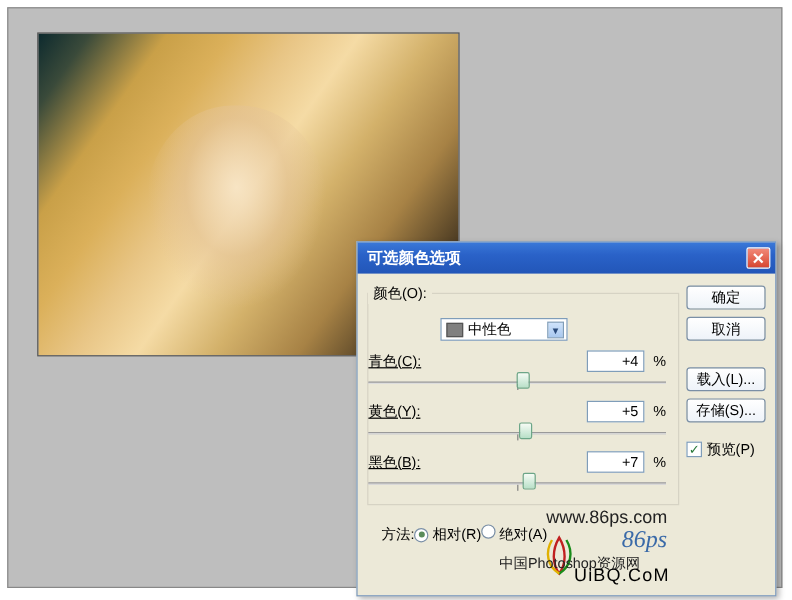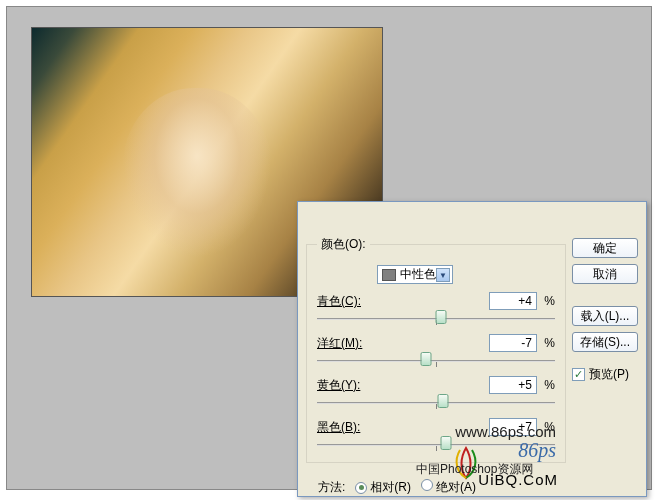--- a/index.html
+++ b/index.html
@@ -6,54 +6,58 @@
 body { width: 660px; height: 500px; background: #fff; position: relative; overflow: hidden; }
 .canvas { position: absolute; left: 6px; top: 6px; width: 646px; height: 484px; background: #bebebe; border: 1px solid #888; }
 .photo { position: absolute; left: 24px; top: 20px; width: 352px; height: 270px; background: linear-gradient(125deg, #0d2a2e 0%, #3a4a3a 8%, #c9a048 20%, #dbb05a 30%, #e8c585 40%, #f5dba5 50%, #d3b16a 62%, #a78245 75%, #3b2e1c 90%, #1a1410 100%); border: 1px solid #555; overflow: hidden; }
 .photo::after { content:""; position:absolute; left:90px; top:60px; width:150px; height:170px; background: radial-gradient(ellipse at 50% 40%, rgba(248,230,200,0.9) 0%, rgba(228,195,150,0.6) 40%, transparent 70%); border-radius: 50% 50% 45% 55%; }
 .dialog { position: absolute; left: 290px; top: 194px; width: 350px; height: 296px; background: #ece9d8; border: 1px solid #7a98bf; box-shadow: 2px 2px 5px rgba(0,0,0,0.3); font-size: 12px; }
 .titlebar { height: 26px; background: linear-gradient(180deg, #3a78d8 0%, #2a62c8 40%, #2256b8 100%); display: flex; align-items: center; padding: 0 4px 0 8px; color: #fff; font-weight: bold; font-size: 13px; }
 .titlebar-text { flex: 1; }
 .close-btn { width: 20px; height: 18px; background: linear-gradient(180deg, #f28a7a, #d64530); border: 1px solid #fff; border-radius: 2px; display: flex; align-items: center; justify-content: center; color: #fff; font-size: 13px; font-weight: bold; }
 .client { position: absolute; left: 8px; top: 34px; right: 80px; bottom: 8px; }
 .top-row { display: flex; align-items: center; gap: 6px; padding: 4px 0 8px 60px; }
-.select { width: 76px; height: 19px; border: 1px solid #7f9db9; background: #fff; display: inline-flex; align-items: center; padding: 0 4px; position: relative; }
+.select { width: 106px; height: 19px; border: 1px solid #7f9db9; background: #fff; display: inline-flex; align-items: center; padding: 0 4px; position: relative; }
 .select .swatch { width: 14px; height: 12px; background: #808080; border: 1px solid #555; margin-right: 4px; }
 .select .arrow { position: absolute; right: 2px; top: 2px; width: 14px; height: 14px; background: linear-gradient(180deg,#cfe3fb,#a9c8ef); border:1px solid #7f9db9; display:flex; align-items:center; justify-content:center; font-size:8px; color:#2a4a7a;}
-.fieldset { border: 1px solid #d6d3c4; padding: 8px 10px 10px 10px; margin-bottom: 10px; position: relative; }
+.fieldset { border: 1px solid #d6d3c4; padding: 8px 10px 10px 0; margin-bottom: 10px; position: relative; }
 .fieldset legend { padding: 0 4px; font-size: 12px; }
 .slider-row { margin-bottom: 8px; }
 .slider-label-row { display: flex; align-items: center; justify-content: space-between; margin-bottom: 2px; }
 .slider-label { font-size: 12px; text-decoration: underline; white-space: nowrap; }
 .value-box { width: 48px; height: 18px; border: 1px solid #7f9db9; background: #fff; display: inline-flex; align-items: center; justify-content: flex-end; padding: 0 4px; font-size: 12px; }
 .pct { margin-left: 4px; }
 .slider-track { width: 100%; height: 14px; position: relative; }
 .slider-line { position: absolute; left: 0; right: 0; top: 6px; height: 2px; background: #c0c0c0; border-bottom: 1px solid #ddd; border-top: 1px solid #999; }
 .slider-tick { position: absolute; top: 8px; width: 1px; height: 5px; background: #808080; left: 50%; }
 .slider-thumb { position: absolute; top: -2px; width: 11px; height: 14px; background: linear-gradient(180deg,#f6fbf5,#b8e0c8); border:1px solid #6ca688; border-radius:2px; transform: translateX(-50%); }
-.method-row { display: flex; align-items: center; gap: 10px; padding: 6px 0 2px 12px; }
+.method-row { display: flex; align-items: center; padding: 6px 0 2px 12px; }
 .radio { width: 12px; height: 12px; border-radius: 50%; border: 1px solid #7a8fa6; background: #fff; display: inline-flex; align-items:center; justify-content:center; margin-right:3px;}
 .radio.sel::after{ content:""; width:5px; height:5px; border-radius:50%; background:#5a8c5a;}
 .right-buttons { position: absolute; right: 8px; top: 36px; width: 66px; display: flex; flex-direction: column; gap: 6px; }
 .btn { height: 20px; border: 1px solid #7a8fa6; background: linear-gradient(180deg,#fff,#eef3f9); border-radius: 3px; display: flex; align-items: center; justify-content: center; font-size: 12px; }
 .chk-row { display:flex; align-items:center; gap:4px; margin-top:8px;}
 .chk { width:13px; height:13px; border:1px solid #7f9db9; background:#fff; display:inline-flex; align-items:center; justify-content:center; font-size:11px; color:#2a7a3a;}
 .watermark-logo { position:absolute; left:148px; bottom:14px; width:40px; height:40px; pointer-events:none; font-size:30px; display:flex; align-items:center; justify-content:center;}
 .watermark-86ps { position:absolute; right:90px; bottom:34px; font-family: Georgia, serif; font-style: italic; font-size: 20px; color:#3a6aa8; pointer-events:none;}
 .watermark-uibq { position:absolute; right:88px; bottom:8px; font-family: Arial, sans-serif; font-size: 15px; color:#000; letter-spacing:1px; pointer-events:none;}
 .watermark-url { position:absolute; right:90px; bottom:56px; font-size:15px; color:#222; pointer-events:none;}
 .watermark-sub { position:absolute; left:118px; bottom:18px; font-size:12px; color:#222; pointer-events:none;}
 </style>
 </head>
 <body>
 
 <div class="canvas">
   <div class="photo"></div>
 
   <div class="dialog">
+    <div class="titlebar">
+      <span class="titlebar-text">可选颜色选项</span>
+      <div class="close-btn">✕</div>
+    </div>
 
     <div class="client">
 
       <fieldset class="fieldset">
         <legend>颜色(O):</legend>
 
         <div class="top-row">
           <div class="select">
             <span class="swatch"></span>
             <span>中性色</span>
@@ -69,34 +73,20 @@
               <span class="pct">%</span>
             </span>
           </div>
           <div class="slider-track">
             <div class="slider-line"></div>
               <div class="slider-tick"></div>
             <div class="slider-thumb" style="left:52%"></div>
           </div>
         </div>
 
-        <div class="slider-row">
-          <div class="slider-label-row">
-            <span class="slider-label">洋红(M):</span>
-            <span>
-              <span class="value-box">-7</span>
-              <span class="pct">%</span>
-            </span>
-          </div>
-          <div class="slider-track">
-            <div class="slider-line"></div>
-              <div class="slider-tick"></div>
-            <div class="slider-thumb" style="left:46%"></div>
-          </div>
-        </div>
 
         <div class="slider-row">
           <div class="slider-label-row">
             <span class="slider-label">黄色(Y):</span>
             <span>
               <span class="value-box">+5</span>
               <span class="pct">%</span>
             </span>
           </div>
           <div class="slider-track">

